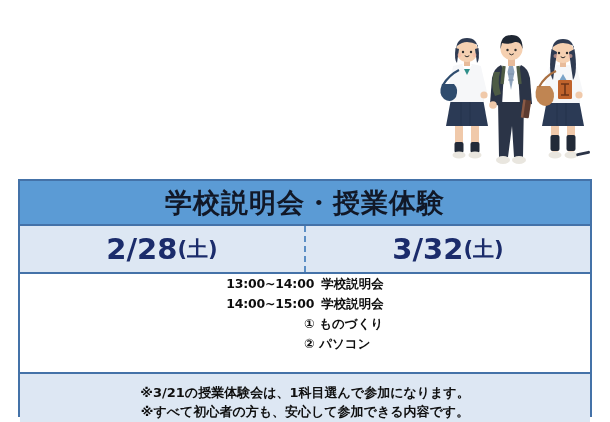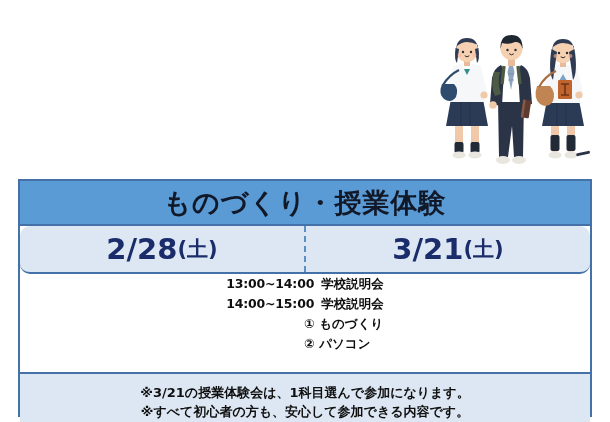--- a/index.html
+++ b/index.html
@@ -86,21 +86,20 @@
     line-height: 1;
   }
 
   
   #date-row {
     height: 48px;
     background: #dde7f3;
     border-bottom: 2px solid #4472a8;
     display: flex;
     box-sizing: border-box;
-    border-radius: 10px;
   }
   .date-cell {
     flex: 1 1 0;
     display: flex;
     align-items: center;
     justify-content: center;
     box-sizing: border-box;
   }
   .date-cell.left { border-right: 2px dashed #5b8ec4; }
   .date-text {
@@ -300,30 +299,30 @@
         <path d="M115 65 q6 -11 17 -16" stroke="#a96f41" stroke-width="2.2" fill="none"></path>
 
         <rect x="152" y="130" width="14" height="3" rx="1.5" fill="#2b3447" transform="rotate(-12 159 131)"></rect>
       </g>
     </svg>
   </div>
 
   <div id="schedule-table">
 
     <div id="table-header">
-      <span id="table-header-title">ものづくり・授業体験</span>
+      <span id="table-header-title">学校説明会・授業体験</span>
     </div>
 
     <div id="date-row">
       <div class="date-cell left">
         <span class="date-text date-num">2/28</span>
         <span class="date-text date-dow">(土)</span>
       </div>
       <div class="date-cell right">
-        <span class="date-text date-num">3/21</span>
+        <span class="date-text date-num">3/32</span>
         <span class="date-text date-dow">(土)</span>
       </div>
     </div>
 
     <div id="body-row">
 
 
       <div class="body-cell right">
         <div class="session-list right-list">
           <div class="session-line">

